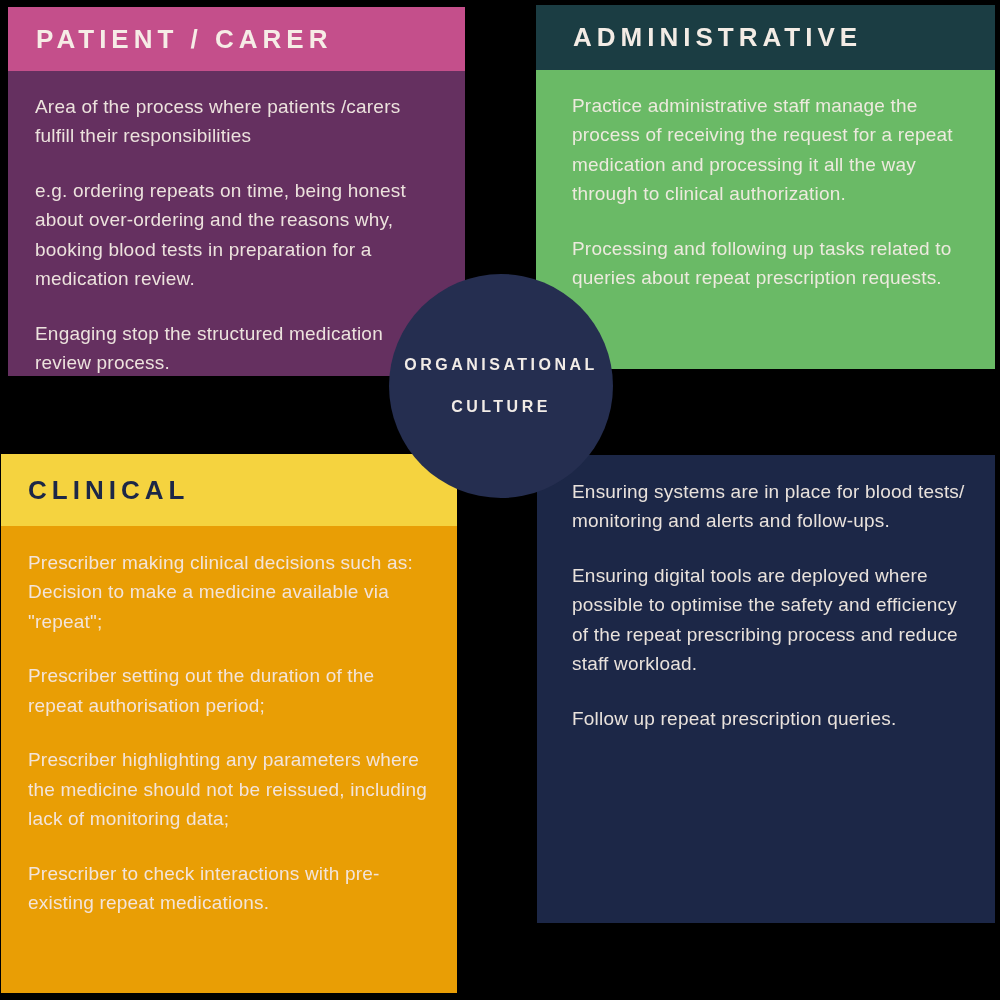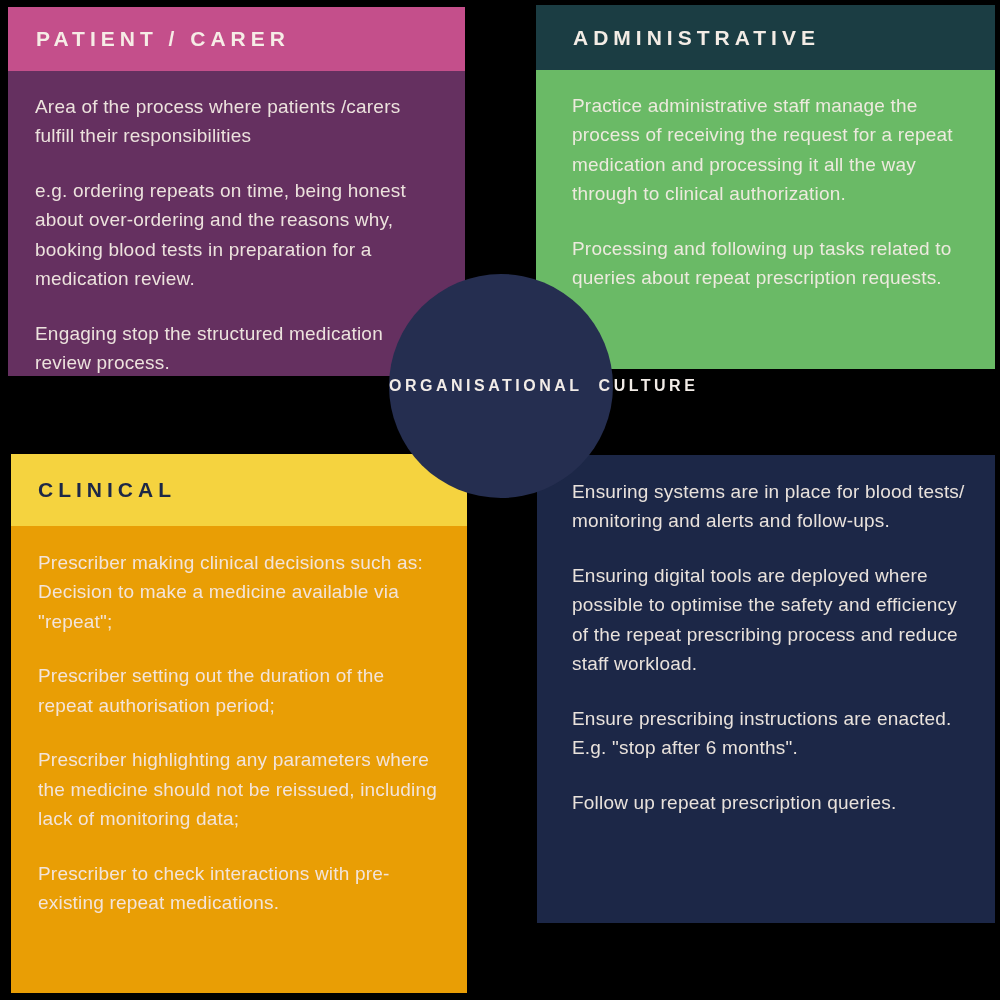--- a/index.html
+++ b/index.html
@@ -11,57 +11,57 @@
   }
   .canvas {
     position: relative;
     width: 1000px; height: 1000px;
     background: #000;
   }
   .quadrant { position: absolute; }
   .q-header {
     display: flex; align-items: center;
     font-weight: bold;
-    font-size: 21px;
+    font-size: 26px;
     letter-spacing: 5px;
   }
   .q-body {
     font-size: 19px;
     line-height: 1.55;
     letter-spacing: 0.2px;
   }
   .q-body p { margin-bottom: 25px; }
 
   
   .q-tl { left: 8px; top: 7px; width: 457px; height: 369px; }
   .q-tl .q-header { height: 64px; padding: 0 28px; }
   .q-tl .q-body  { height: 305px; padding: 21px 28px 0 27px; }
 
   
   .q-tr { left: 536px; top: 5px; width: 459px; height: 364px; }
   .q-tr .q-header { height: 65px; padding: 0 37px; }
   .q-tr .q-body  { height: 299px; padding: 21px 30px 0 36px; }
 
   
-  .q-bl { left: 11px; top: 454px; width: 456px; height: 539px; }
+  .q-bl { left: 1px; top: 454px; width: 456px; height: 539px; }
   .q-bl .q-header { height: 72px; padding: 0 27px; }
   .q-bl .q-body  { height: 467px; padding: 22px 28px 0 27px; }
 
   
   .q-br { left: 537px; top: 455px; width: 458px; height: 540px; }
   .q-br .q-header { height: 72px; padding: 0 36px; }
   .q-br .q-body  { height: 468px; padding: 22px 28px 0 35px; }
 
   .center-circle {
     position: absolute;
     left: 389px; top: 274px;
     width: 224px; height: 224px;
     border-radius: 50%;
-    display: flex; 
-    align-items: center; 
+    display: flex; flex-direction: column;
+    align-items: center; justify-content: center;
     z-index: 5;
     font-weight: bold;
     font-size: 16px;
     letter-spacing: 3.5px;
     line-height: 1.65;
     text-align: center;
     gap: 16px;
   }
 </style>
 </head>
@@ -99,21 +99,20 @@
       <p>Prescriber setting out the duration of the repeat authorisation period;</p>
       <p>Prescriber highlighting any parameters where the medicine should not be reissued, including lack of monitoring data;</p>
       <p>Prescriber to check interactions with pre- existing repeat medications.</p>
     </div>
   </div>
 
   <div class="quadrant q-br">
     <div class="q-body" style="background-color: rgb(28, 39, 71); color: rgb(233, 226, 220);">
       <p>Ensuring systems are in place for blood tests/ monitoring and alerts and follow-ups.</p>
       <p>Ensuring digital tools are deployed where possible to optimise the safety and efficiency of the repeat prescribing process and reduce staff workload.</p>
-      <p>Ensure prescribing instructions are enacted. E.g. "stop after 6 months".</p>
       <p>Follow up repeat prescription queries.</p>
     </div>
   </div>
 
   <div class="center-circle" style="background-color: rgb(37, 46, 80); color: rgb(242, 236, 231);">
     <span>ORGANISATIONAL</span>
     <span>CULTURE</span>
   </div>
 
 </div>

